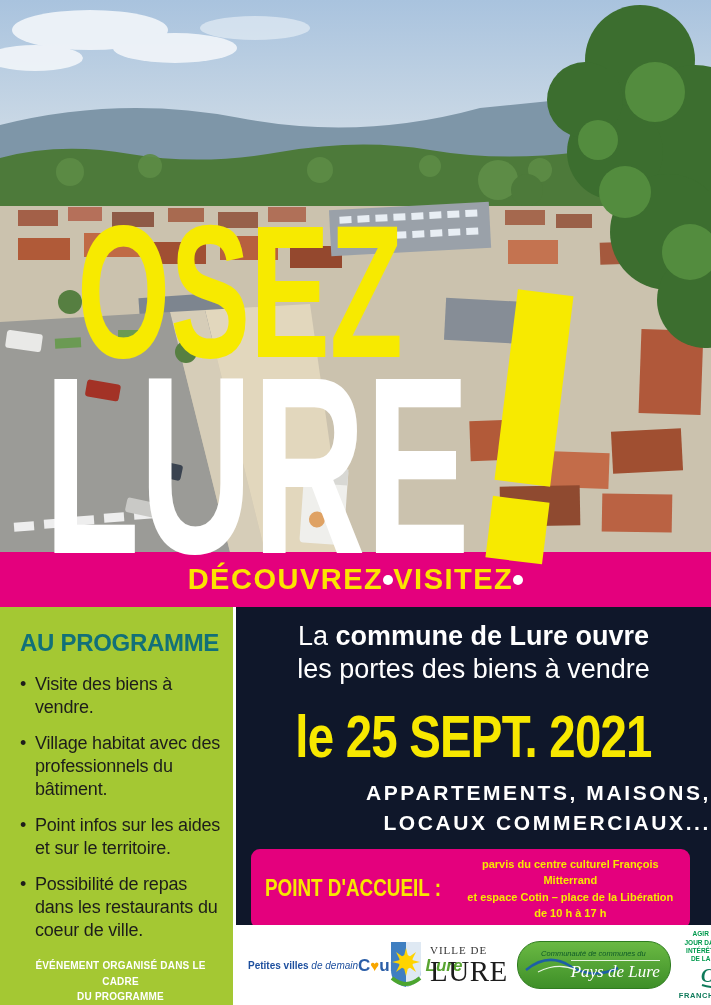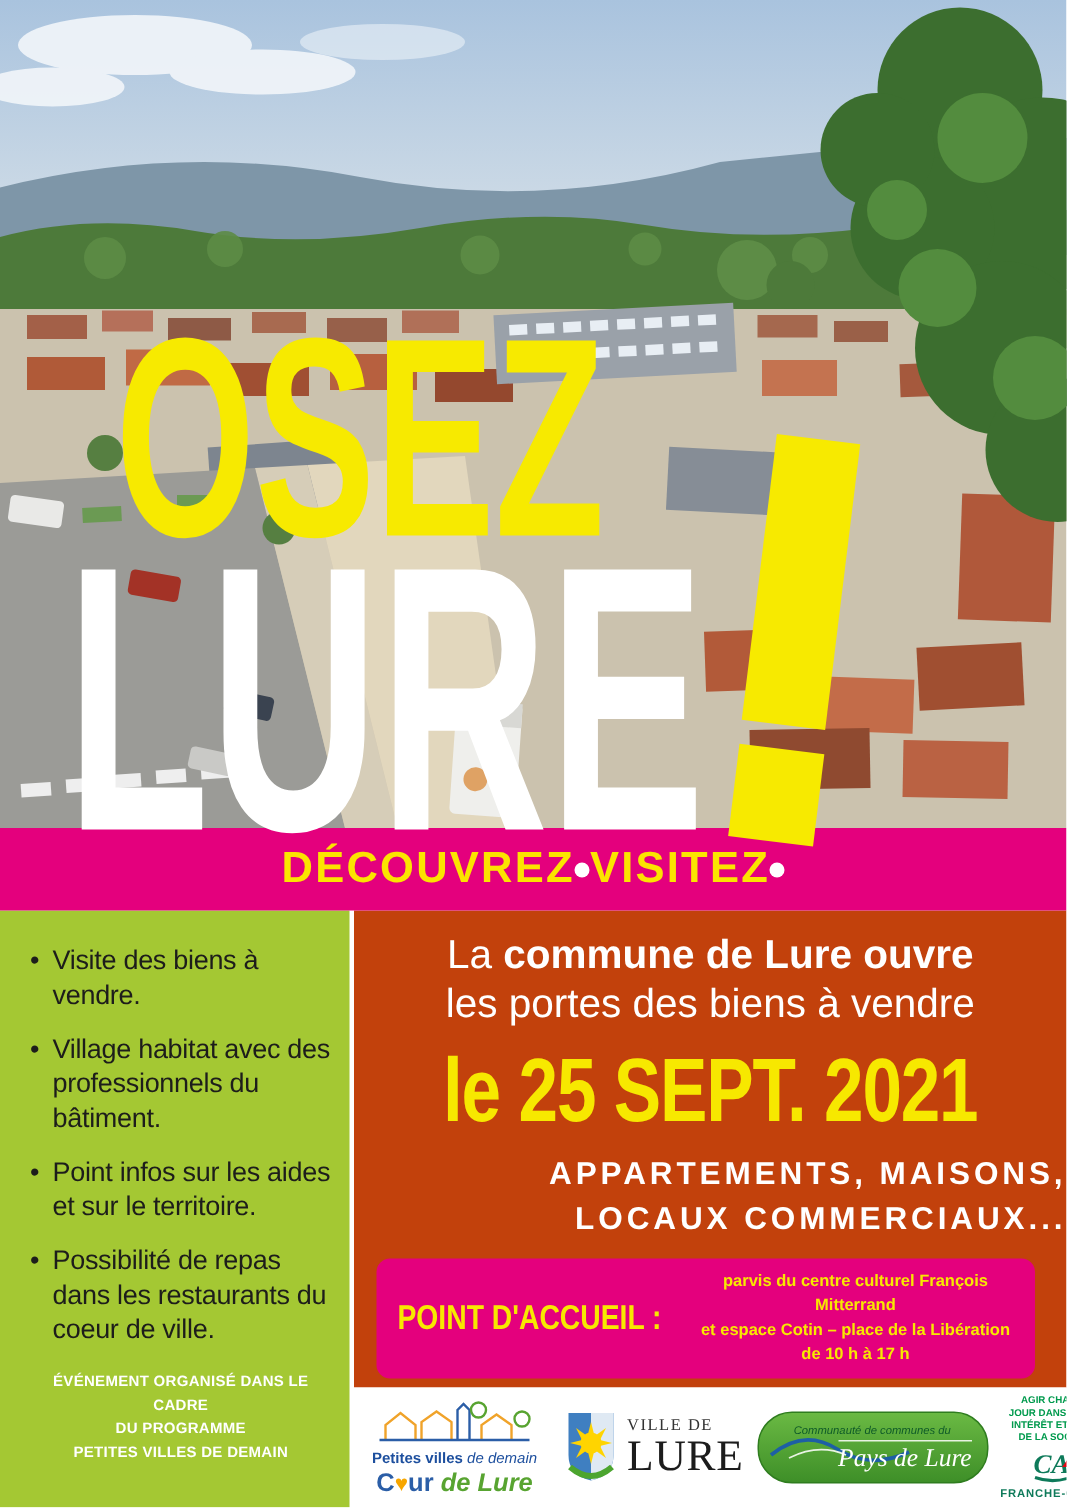--- a/index.html
+++ b/index.html
@@ -17,42 +17,42 @@
   .program{position:absolute;left:0;top:607px;width:233px;height:398px;background:#a4c833;
            box-sizing:border-box;padding:22px 12px 0 20px;}
   .program h2{margin:0 0 16px 0;color:#127078;font-size:24px;font-weight:700;letter-spacing:-0.3px;}
   .pitem{position:relative;padding-left:15px;margin-bottom:13px;color:#1d1d1b;
          font-size:18px;line-height:1.28;letter-spacing:-0.2px;}
   .pitem::before{content:"•";position:absolute;left:0;top:0;}
   .footnote{margin-top:16px;color:#fff;font-weight:700;font-size:10px;line-height:1.55;
             text-align:center;letter-spacing:0.2px;}
   .footnote span{display:block;}
   
-  .event{position:absolute;left:236px;top:607px;width:475px;height:318px;background:#c2410c;
+  .event{position:absolute;left:236px;top:607px;width:475px;height:318px;background:#0f172a;
          box-sizing:border-box;padding-top:13px;color:#fff;}
   .intro{margin:0;text-align:center;font-size:27px;line-height:1.24;font-weight:400;}
   .intro b{font-weight:700;}
-  .date{margin-top:5px;text-align:center;color:#f7e800;font-weight:700;font-size:60px;
+  .date{margin-top:15px;text-align:center;color:#f7e800;font-weight:700;font-size:60px;
         white-space:nowrap;}
   .date span{display:inline-block;transform:scaleX(0.79);transform-origin:center;letter-spacing:-1px;}
   .types{margin-top:7px;text-align:right;font-weight:700;font-size:21px;letter-spacing:2.6px;line-height:1.42;}
   .accueil{margin:11px 21px 0 15px;background:#e4007d;border-radius:9px;min-height:59px;
            box-sizing:border-box;padding:7px 14px;display:flex;align-items:center;gap:13px;}
   .accueil-label{color:#f7e800;font-weight:700;font-size:23px;white-space:nowrap;
                  transform:scaleX(0.82);transform-origin:left center;}
   .accueil-lines{color:#f7e800;font-weight:700;font-size:11px;line-height:1.5;margin-left:-28px;text-align:center;}
   .rens-row{margin-top:9px;display:flex;align-items:center;justify-content:flex-end;
             gap:14px;padding-right:21px;}
   .rens-label{color:#f7e800;font-weight:700;font-size:11.5px;letter-spacing:2.2px;}
   .email-pill{background:#fff;color:#17747a;font-weight:700;font-size:22px;
               border-radius:18px;padding:4px 20px 6px 20px;}
   
   .logos{position:absolute;left:236px;top:925px;width:475px;height:80px;background:#fff;
          display:flex;align-items:center;gap:9px;box-sizing:border-box;padding:0 4px 0 12px;}
-  .pvd{display:flex;flex-direction:column;align-items:center;width:122px;justify-content:center;}
+  .pvd{display:flex;flex-direction:row;align-items:center;width:122px;}
   .pvd-line1{font-size:10px;color:#1d4f9e;font-weight:700;margin-top:1px;white-space:nowrap;}
   .pvd-line1 i{font-weight:400;font-style:italic;}
   .pvd-line2{font-size:17px;white-space:nowrap;margin-top:1px;}
   .pvd-line2 .c,.pvd-line2 .ur{color:#2b5ea7;font-weight:700;}
   .pvd-line2 .heart{color:#f7a600;font-size:15px;}
   .pvd-line2 .rest{color:#58a431;font-style:italic;font-weight:700;}
   .logo-sep{width:2px;height:56px;background:#8fb3dd;}
   .ville{display:flex;align-items:center;gap:6px;}
   .ville-text{display:flex;flex-direction:column;line-height:1;}
   .ville-small{font-family:"Liberation Serif",serif;font-size:11px;letter-spacing:1px;color:#333;}
@@ -206,20 +206,21 @@
   </svg>
 
   <div class="banner">
     <span class="word">DÉCOUVREZ</span>
     <span class="dot"></span>
     <span class="word">VISITEZ</span>
     <span class="dot"></span>
   </div>
 
   <aside class="program">
+    <h2>AU PROGRAMME</h2>
     <div class="pitem">Visite des biens à vendre.</div>
     <div class="pitem">Village habitat avec des professionnels du bâtiment.</div>
     <div class="pitem">Point infos sur les aides et sur le territoire.</div>
     <div class="pitem">Possibilité de repas dans les restaurants du coeur de ville.</div>
     <p class="footnote">
       <span>ÉVÉNEMENT ORGANISÉ DANS LE CADRE</span>
       <span>DU PROGRAMME</span>
       <span>PETITES VILLES DE DEMAIN</span>
     </p>
   </aside>

